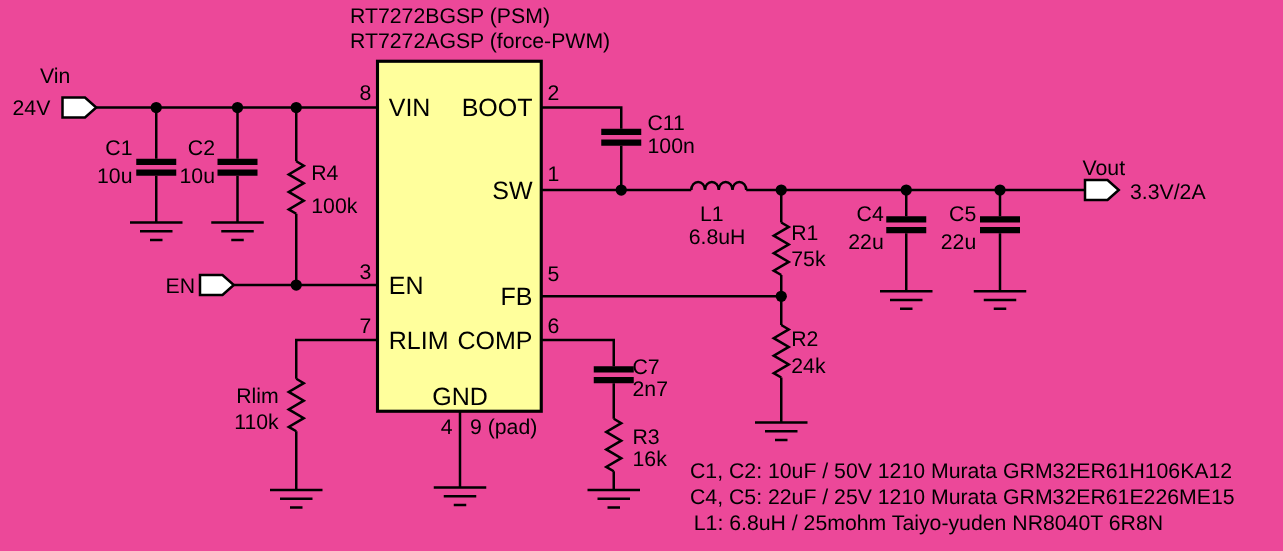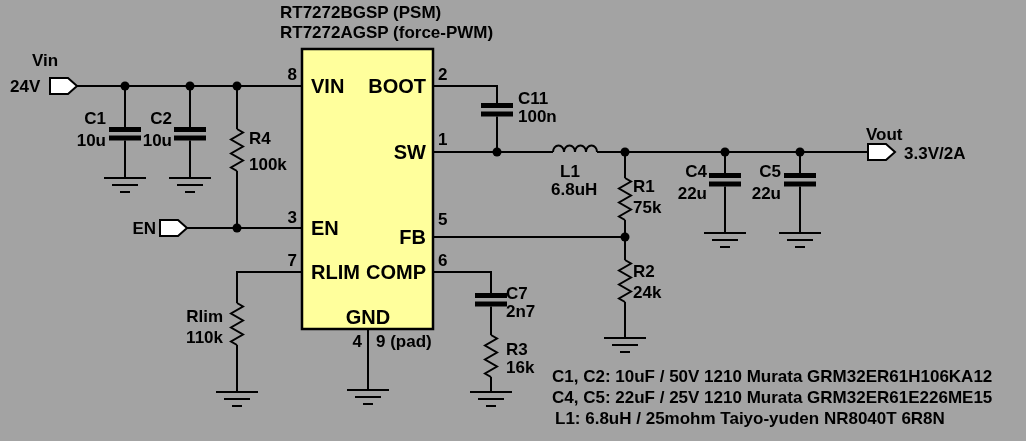--- a/index.html
+++ b/index.html
@@ -1,16 +1,16 @@
 <!DOCTYPE html>
 <html><head>
 <meta charset="utf-8">
 <style>
   html,body{margin:0;padding:0;background:#ffffff;}
-  .stage{position:relative;width:1026px;height:441px;background:#a3a3a3;overflow:hidden;font-weight:bold;}
+  .stage{position:relative;width:1026px;height:441px;background:#ec4899;overflow:hidden;}
   svg{display:block;}
   text{font-family:"Liberation Sans", sans-serif;fill:#000;}
   .lbl{font-size:17px;}
   .pin{font-size:20px;}
   .wire{stroke:#000;stroke-width:2;fill:none;}
   .sym{stroke:#000;stroke-width:2;fill:none;}
   .plate{stroke:#000;stroke-width:5;}
   .tagshape{fill:#fff;stroke:#000;stroke-width:2;}
   .dot{fill:#000;stroke:none;}
 </style>

